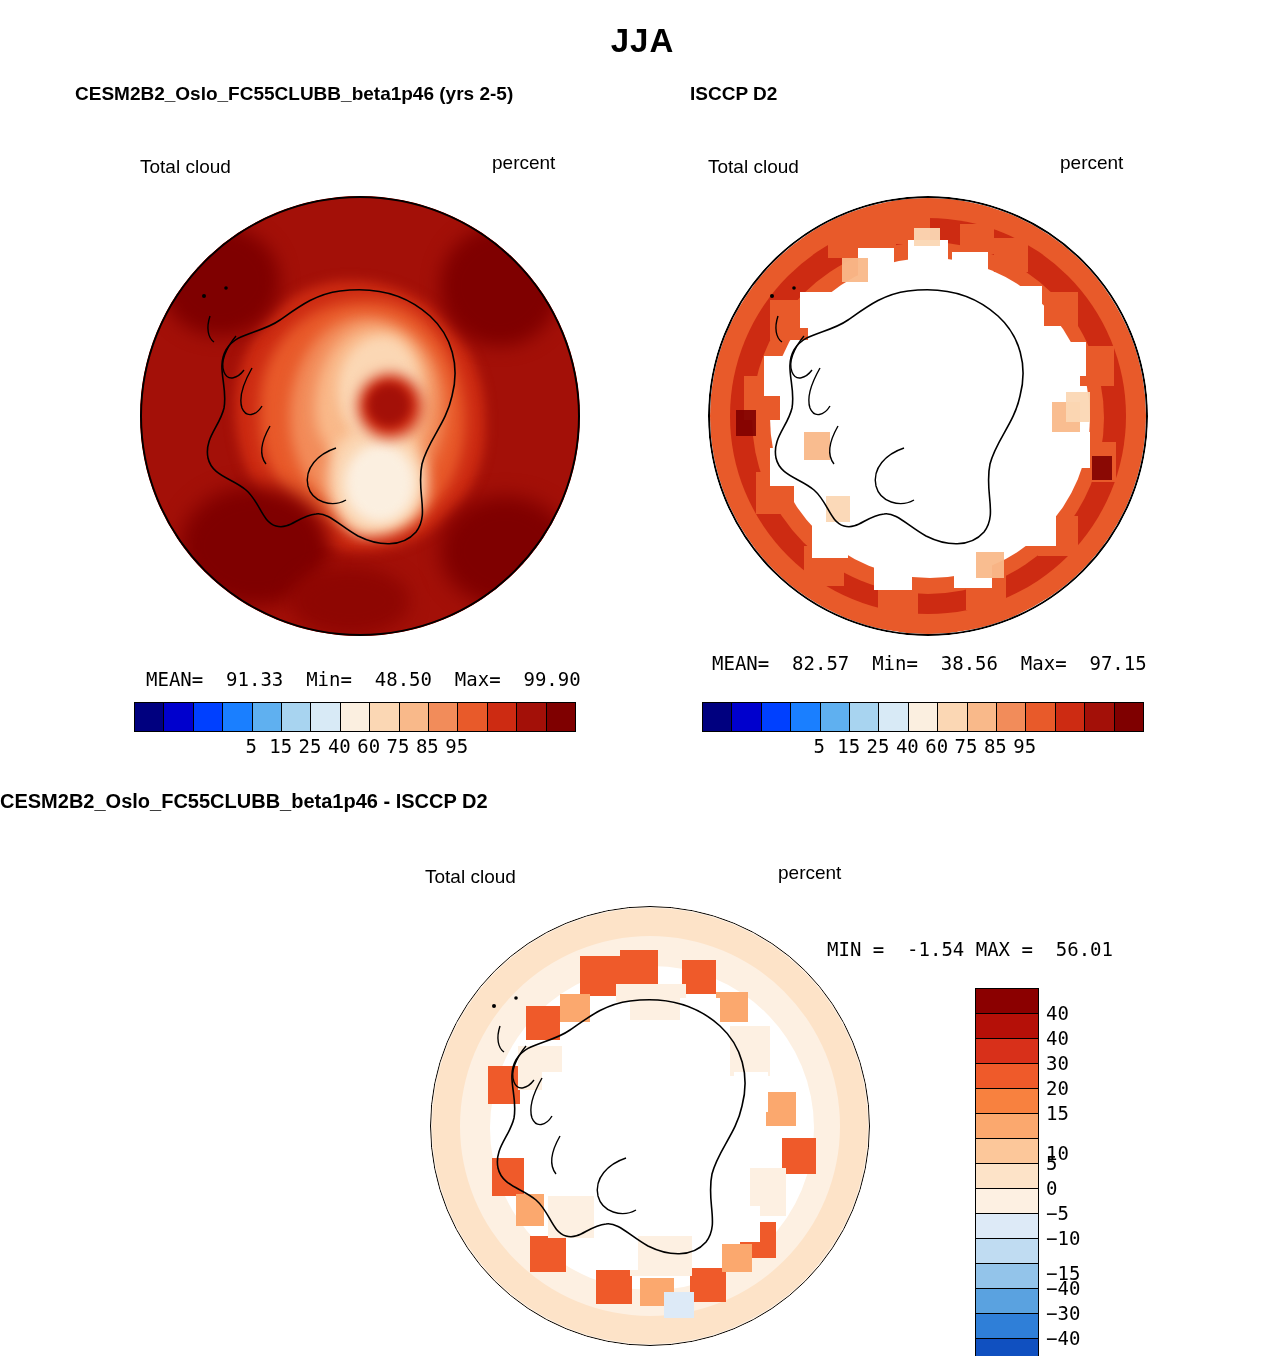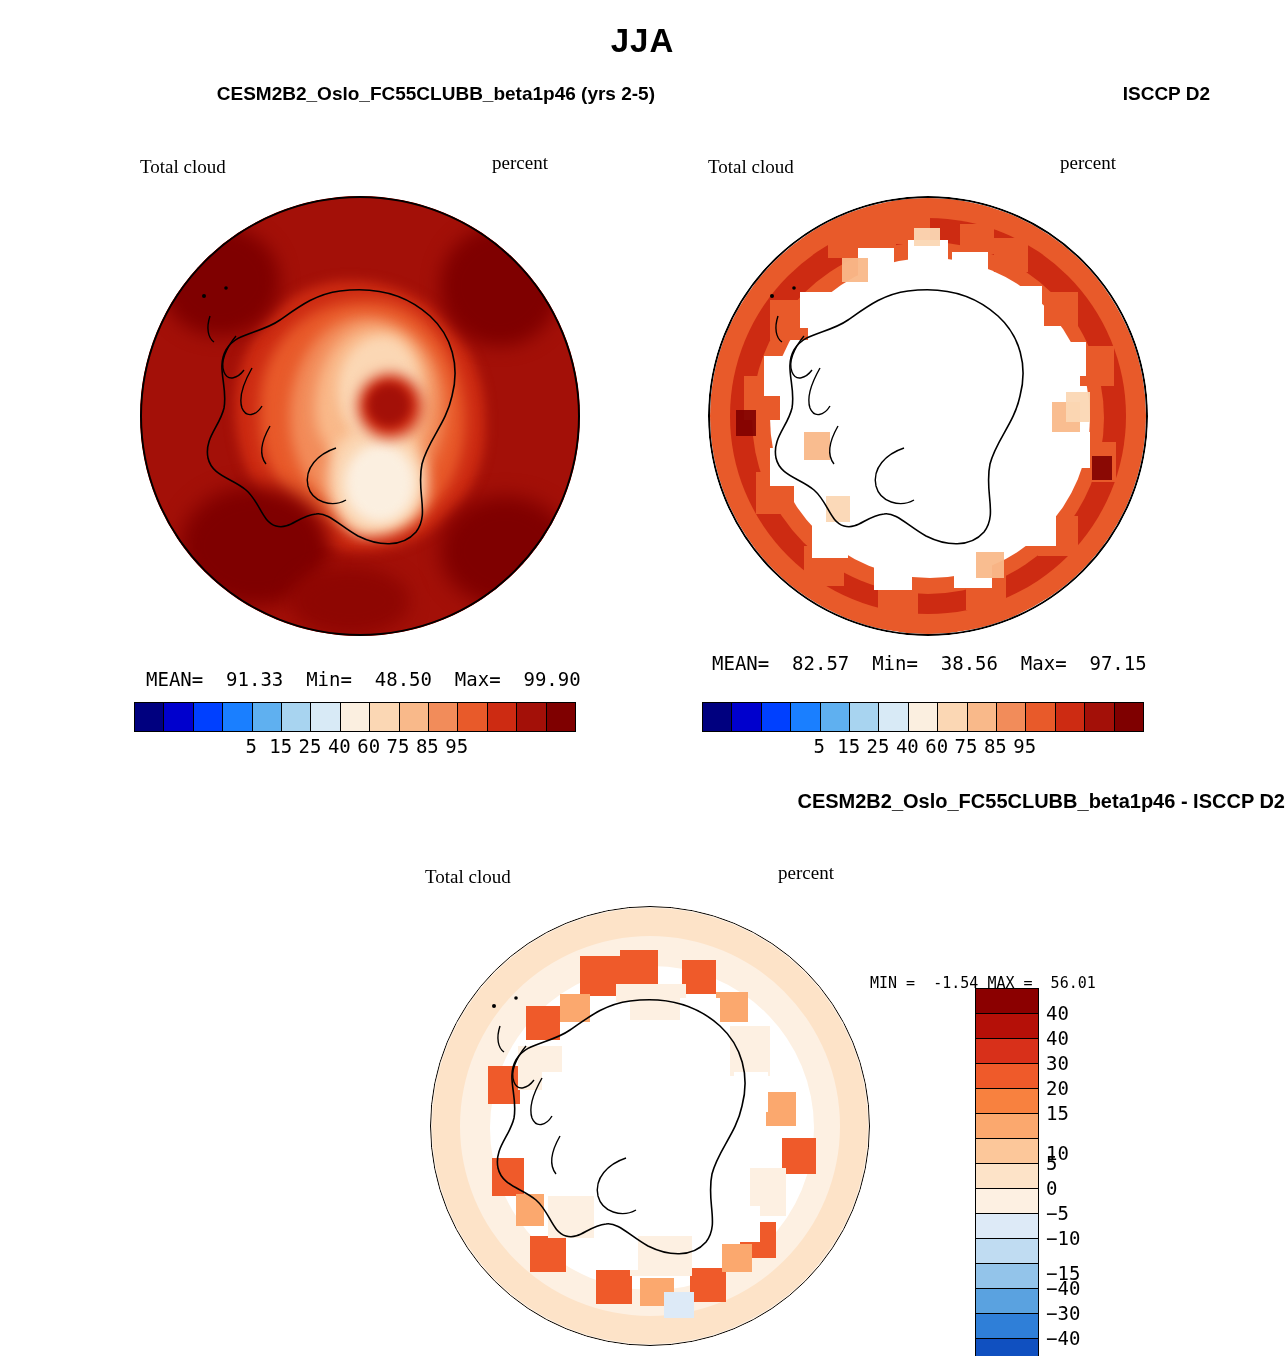--- a/index.html
+++ b/index.html
@@ -3,28 +3,28 @@
 <meta charset="utf-8">
 <style>
   html,body{margin:0;padding:0;background:#ffffff;}
   body{width:1285px;height:1356px;position:relative;font-family:"Liberation Sans",sans-serif;color:#000;}
 
   #main-title{
     position:absolute;top:22px;left:0;width:1285px;text-align:center;
     font-size:33px;font-weight:bold;letter-spacing:1px;
   }
   .panel-title{
-    position:absolute;font-size:19px;font-weight:bold;text-align:right;
+    position:absolute;font-size:19px;font-weight:bold;text-align:left;
   }
   #panel-title-left{top:83px;left:75px;width:580px;}
   #panel-title-right{top:83px;left:690px;width:520px;}
   #panel-title-diff{top:790px;left:0;width:1285px;font-size:20px;}
 
   .lbl-var, .lbl-unit{
-    position:absolute;font-size:19px;font-family:Liberation Serif, serif;text-align:right;
+    position:absolute;font-size:19px;font-family:Liberation Sans, sans-serif;text-align:right;
   }
 
   .map-wrap{position:absolute;}
   .globe{position:absolute;border-radius:50%;overflow:hidden;box-sizing:border-box;}
   .globe .disc{position:absolute;inset:0;border-radius:50%;}
   .globe .ring{position:absolute;inset:0;border-radius:50%;border:2px solid #000;box-sizing:border-box;}
   .blob{position:absolute;border-radius:50%;}
 
   .stats{
     position:absolute;font-size:19px;
@@ -36,22 +36,22 @@
   .cbar-ticks{position:absolute;font-size:19px;font-family:"DejaVu Sans Mono","Liberation Mono",monospace;}
   .cbar-ticks span{position:absolute;transform:translateX(-50%);}
 
   
   #vbar{position:absolute;left:975px;top:988px;width:62px;border:1px solid #000;}
   #vbar div{height:24px;width:100%;}
   #vlabels{position:absolute;left:1046px;top:988px;width:90px;font-size:19px;
            font-family:"DejaVu Sans Mono","Liberation Mono",monospace;}
   #vlabels span{position:absolute;left:0;transform:translateY(-50%);}
 
-  #minmax-diff{position:absolute;top:938px;left:870px;font-size:15px;
-     font-family:"DejaVu Sans Mono","Liberation Mono",monospace;white-space:pre;margin-top:36px;}
+  #minmax-diff{position:absolute;top:938px;left:827px;font-size:19px;
+     font-family:"DejaVu Sans Mono","Liberation Mono",monospace;white-space:pre;}
 
   svg{display:block;}
 </style>
 </head>
 <body>
 
 <div id="main-title">JJA</div>
 
 <div class="panel-title" id="panel-title-left">CESM2B2_Oslo_FC55CLUBB_beta1p46 (yrs 2-5)</div>
 <div class="panel-title" id="panel-title-right">ISCCP D2</div>

